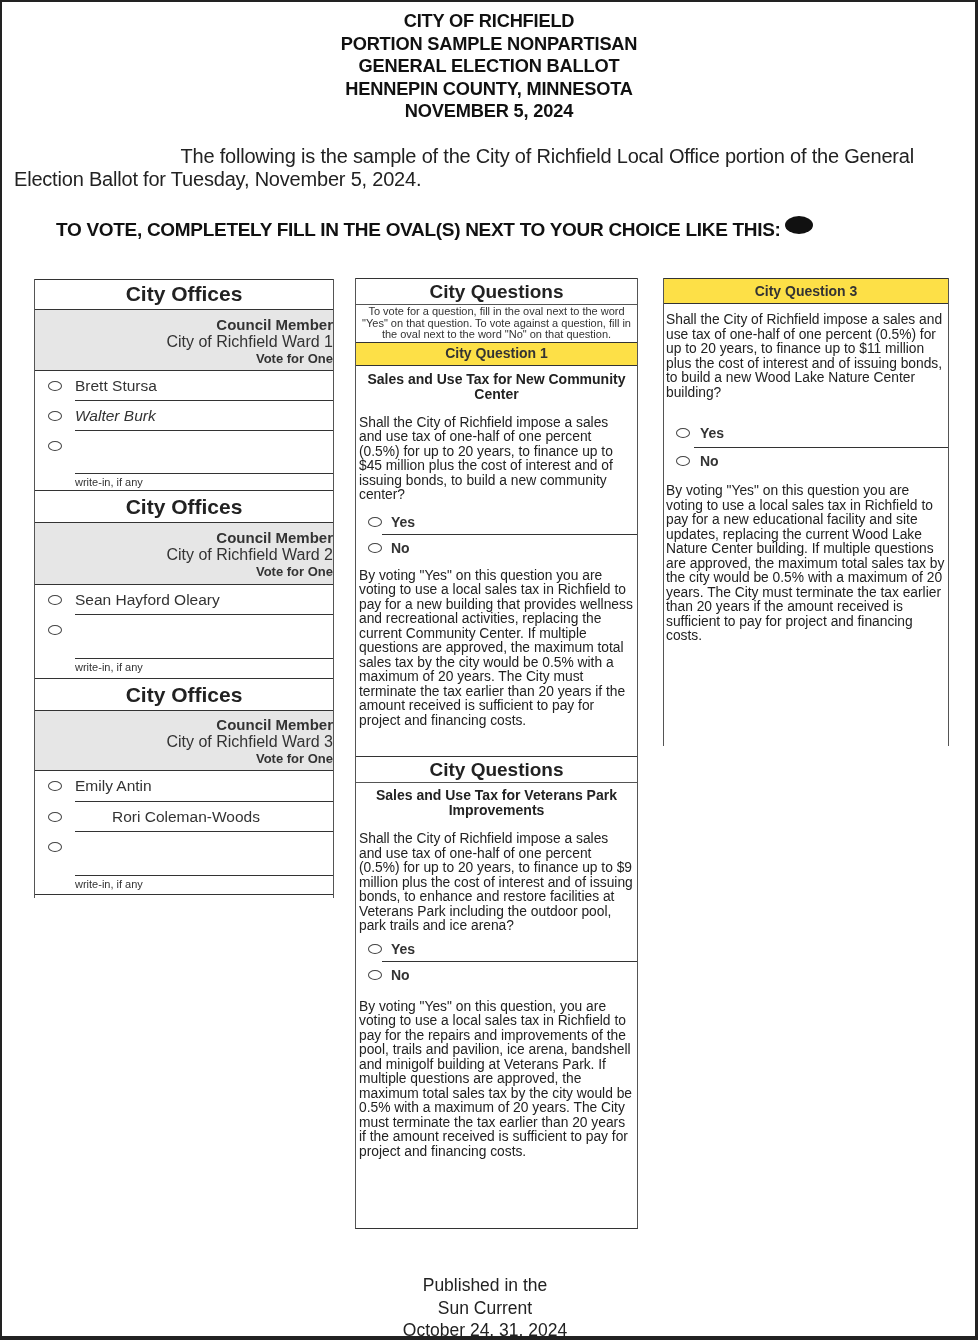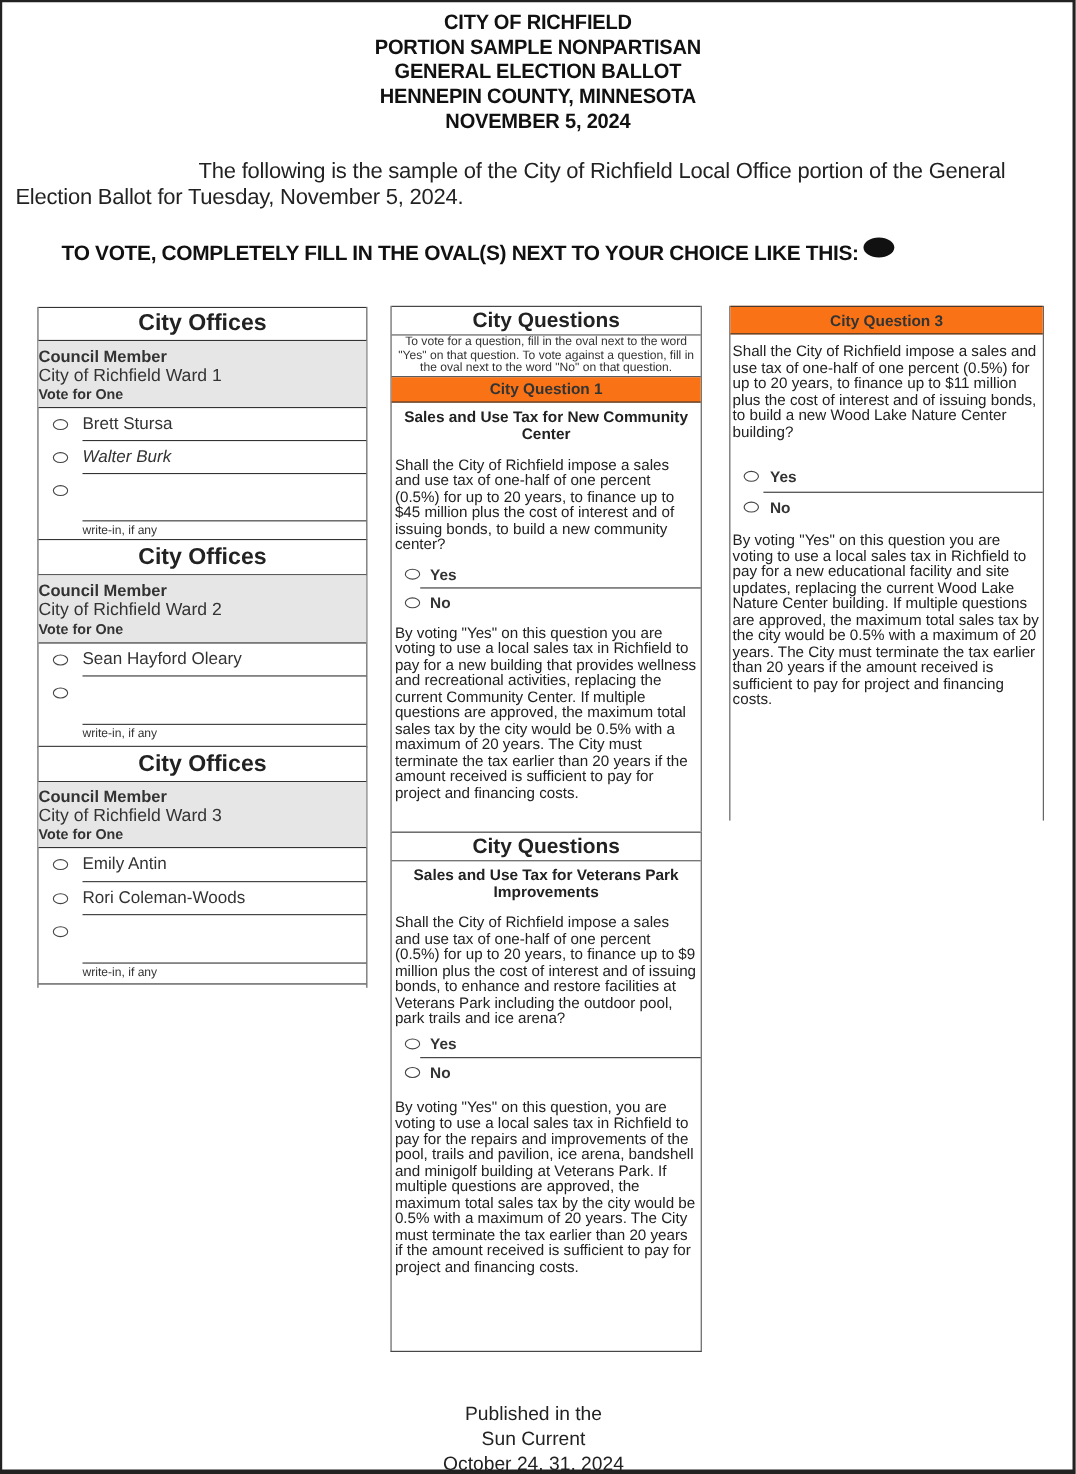--- a/index.html
+++ b/index.html
@@ -15,33 +15,33 @@
            line-height:22.5px; color:#222; letter-spacing:-0.2px; }
   .intro .l1 { padding-left:24px;text-align:right; }
   .instr { position:absolute; left:32px; top:216px; font-size:19px; font-weight:bold;
            color:#111; letter-spacing:-0.3px; white-space:nowrap;margin-left:24px; }
   .filled-oval { display:inline-block; width:28px; height:18px; border-radius:50%;
                  background:#111; vertical-align:2px; margin-left:4px; }
 
   .box { position:absolute; box-sizing:border-box; border-left:1px solid #555; border-right:1px solid #555; background:#fff; }
   .hdr { border-top:1.5px solid #333; border-bottom:1.5px solid #333; text-align:center;
          font-weight:bold; font-size:21px; color:#222; box-sizing:border-box; }
-  .gray { background:#e6e6e6; border-bottom:1.5px solid #333; text-align:left; color:#333; box-sizing:border-box; }
+  .gray { background:#e6e6e6; border-bottom:1.5px solid #333; text-align:right; color:#333; box-sizing:border-box; }
   .gray .t1 { font-weight:bold; font-size:15px; }
   .gray .t2 { font-size:16px; }
   .gray .t3 { font-weight:bold; font-size:13px; }
   .row { position:relative; box-sizing:border-box; }
   .oval { position:absolute; width:12px; height:8px; border:1.6px solid #444; border-radius:50%; background:#fff; }
   .cand { position:absolute; left:40px; font-size:15.5px; color:#333; }
   .line { position:absolute; left:40px; right:0; height:0; border-top:1.5px solid #333; }
   .writein-lbl { position:absolute; left:40px; font-size:11px; color:#333; }
 
   .q-hdr { text-align:center; font-weight:bold; font-size:19px; color:#222; box-sizing:border-box; border-top:1.5px solid #333; border-bottom:1px solid #555; }
   .q-instr { font-size:11px; line-height:11.5px; text-align:center; color:#333; border-bottom:1.5px solid #333; padding:1px 4px 1px; }
-  .q-num { background:#f97316; text-align:center; font-weight:bold; font-size:14px; color:#333; border-bottom:1.5px solid #333; box-sizing:border-box; }
+  .q-num { background:#fde047; text-align:center; font-weight:bold; font-size:14px; color:#333; border-bottom:1.5px solid #333; box-sizing:border-box; }
   .q-title { text-align:center; font-weight:bold; font-size:14px; line-height:15px; color:#222; }
   .q-text { font-size:13.8px; line-height:14.5px; color:#222; padding-left:3px; padding-right:2px; }
   .yn { position:relative; height:26px; }
   .yn .oval { left:12px; top:8px; }
   .yn .lbl { position:absolute; left:35px; top:5px; font-weight:bold; font-size:14px; color:#333; }
   .yn .uline { position:absolute; left:26px; right:0; bottom:0; border-top:1.5px solid #333; }
 
   .pub { position:absolute; left:350px; width:270px; top:1242px; text-align:center;
          font-size:17.5px; line-height:22.5px; color:#222;margin-top:32px; }
 </style>
@@ -117,21 +117,21 @@
     <div class="t2">City of Richfield Ward 3</div>
     <div class="t3">Vote for One</div>
   </div>
   <div class="row" style="height:31px;">
     <span class="oval" style="left:13px; top:10px;"></span>
     <span class="cand" style="top:6px;">Emily Antin</span>
     <span class="line" style="bottom:0;"></span>
   </div>
   <div class="row" style="height:30px;">
     <span class="oval" style="left:13px; top:10px;"></span>
-    <span class="cand" style="top:6px;">Rori Coleman-Woods</span>
+    <span class="cand" style="top:6px;margin-left:37px;">Rori Coleman-Woods</span>
     <span class="line" style="bottom:0;"></span>
   </div>
   <div class="row" style="height:64px;">
     <span class="oval" style="left:13px; top:10px;"></span>
     <span class="line" style="top:43px;"></span>
     <span class="writein-lbl" style="top:46px;">write-in, if any</span>
     <span class="line" style="left:0; top:62px;"></span>
   </div>
 </div>
 

